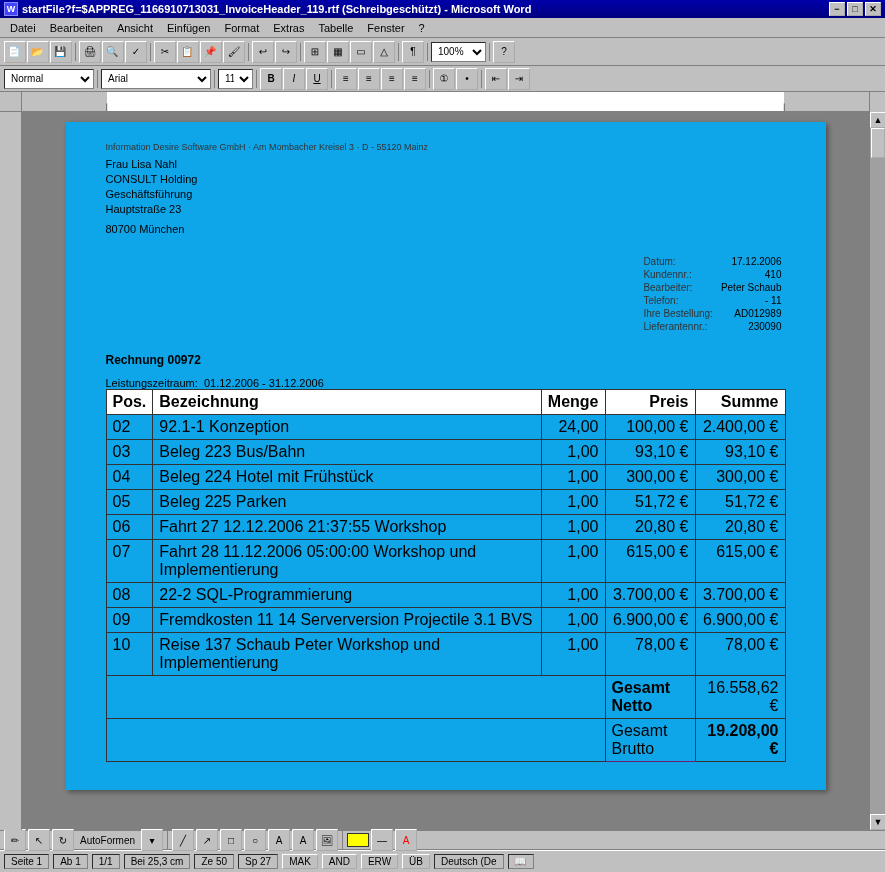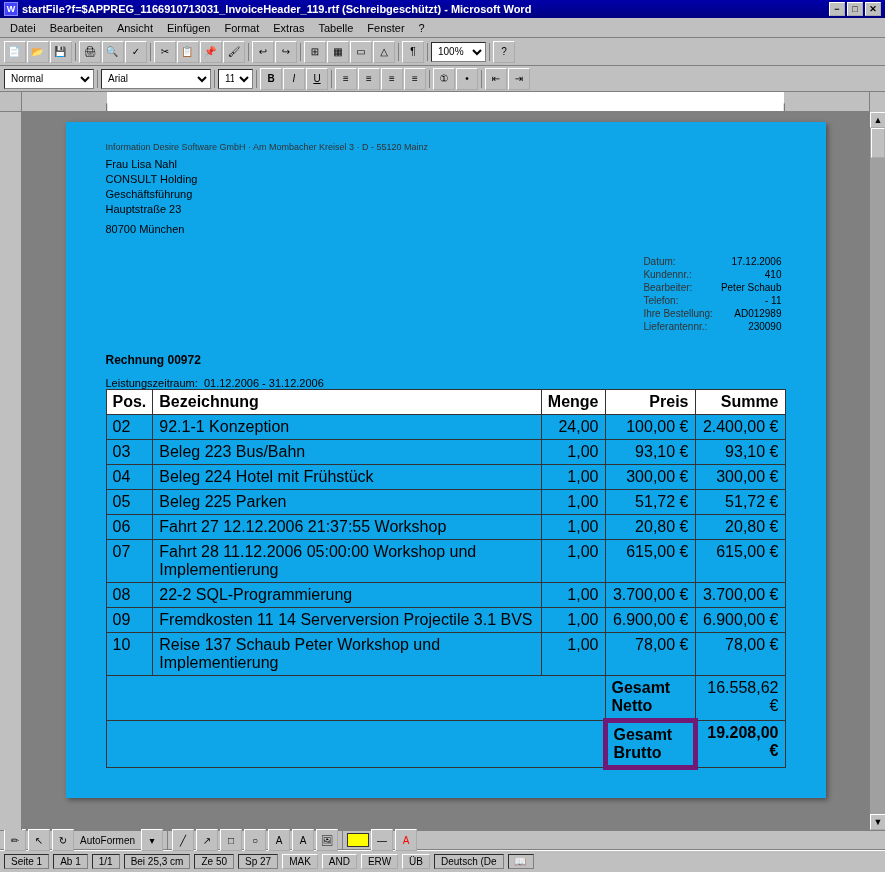--- a/index.html
+++ b/index.html
@@ -475,21 +475,21 @@
             </tr>
           </tbody>
         <tfoot>
           <tr>
             <td colspan="3" style="border:1px solid #333;"></td>
             <td style="font-weight:bold;border:1px solid #333;">Gesamt Netto</td>
             <td class="right" style="border:1px solid #333;">16.558,62 €</td>
           </tr>
           <tr>
             <td colspan="3" style="border:1px solid #333;"></td>
-            <td style="font-weight:bold;border-top:2px solid #333;border:5px solid #701a75;">Gesamt Brutto</td>
+            <td style="font-weight:normal;border-top:2px solid #333;border:1px solid #701a75;">Gesamt Brutto</td>
             <td class="right" style="font-weight:bold;border-top:2px solid #333;border:1px solid #333;">19.208,00 €</td>
           </tr>
         </tfoot>
       </table>
     </div>
   </div>
 
   <div class="right-scrollbar">
     <div class="scroll-btn">▲</div>
     <div class="scroll-track">

